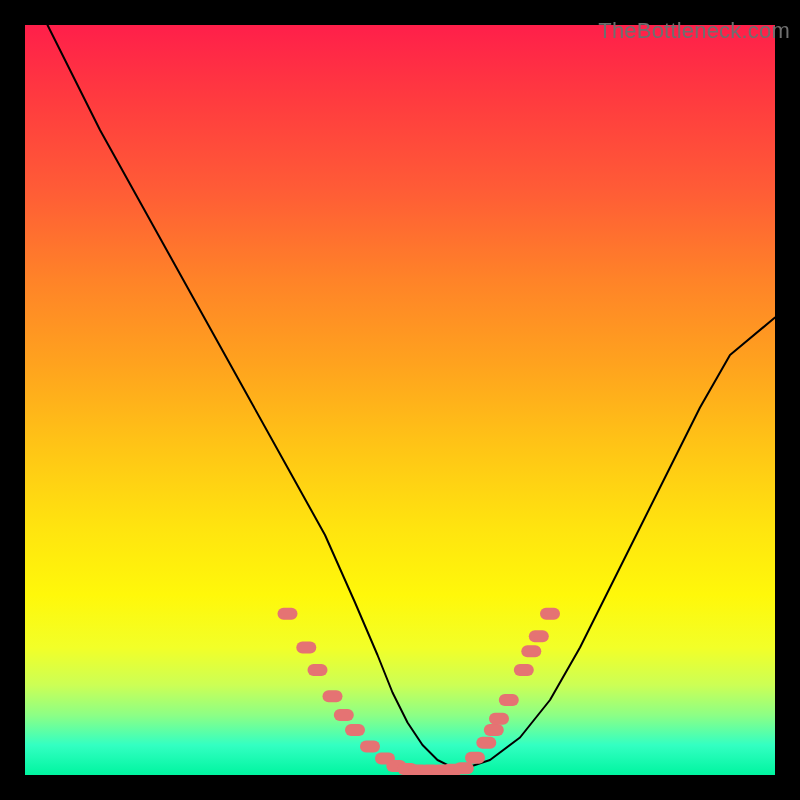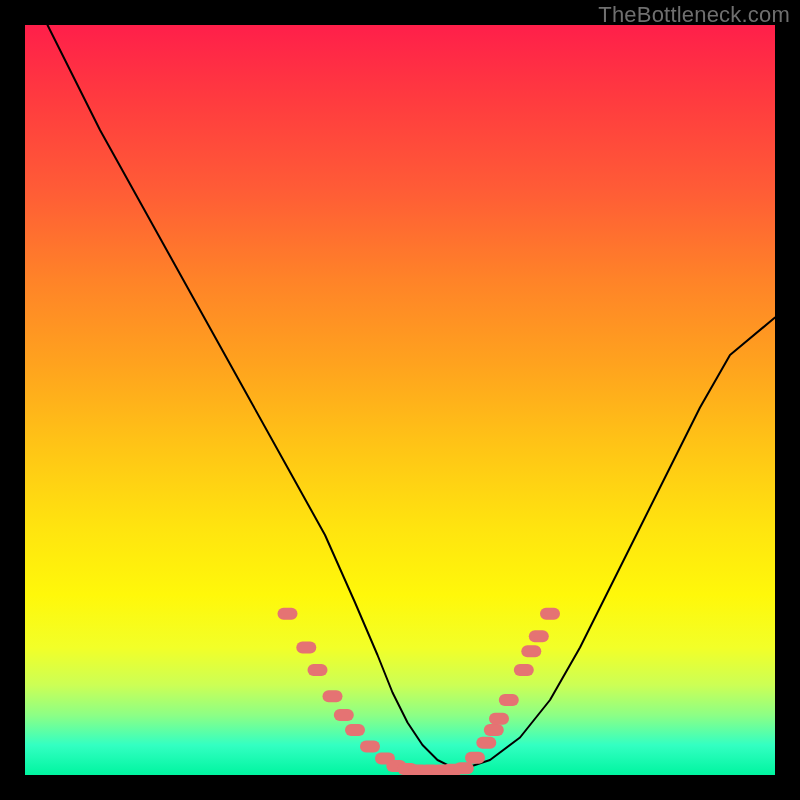--- a/index.html
+++ b/index.html
@@ -26,21 +26,21 @@
       #fff80a 76%,
       #f2ff28 83%,
       #ccff55 88%,
       #8dff85 92%,
       #33ffc2 96%,
       #00f5a0 100%
     );
   }
   .watermark {
     position: absolute;
-    top: 2px; right: 10px;
+    top: 18px; right: 10px;
     font-family: Arial, Helvetica, sans-serif;
     font-size: 22px;
     font-weight: 400;
     color: #6f6f6f;
     letter-spacing: 0.2px;
   }
   svg { position: absolute; left: 0; top: 0; }
 </style>
 </head>
 <body>

